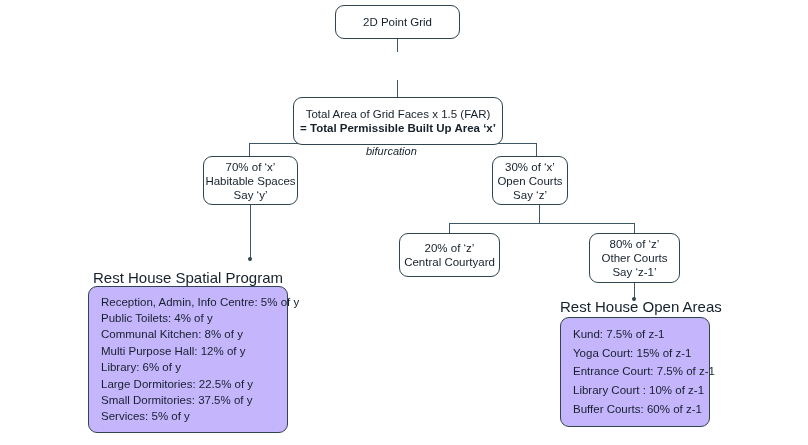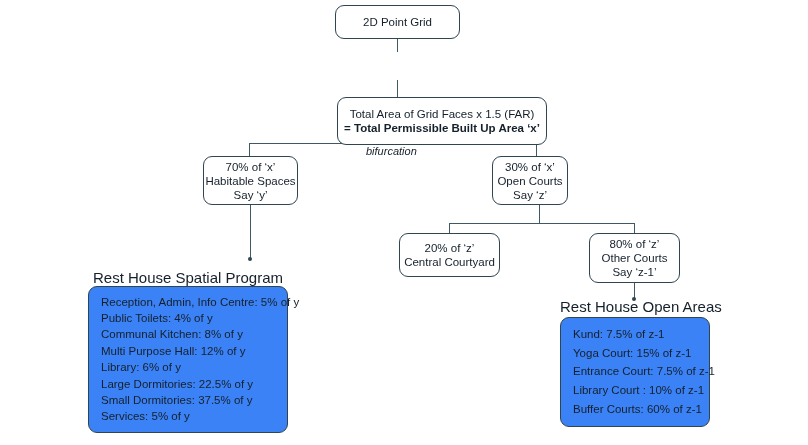--- a/index.html
+++ b/index.html
@@ -37,21 +37,21 @@
     color: #15202b;
     padding: 16px 8px;
   }
   .node .ln { display: block; white-space: nowrap; }
   .node .ln.bold { font-weight: bold; }
 
   
   .panel {
     position: absolute;
     box-sizing: border-box;
-    background: #3b82f6;
+    background: #c4b5fd;
     border: 1.4px solid #2f4550;
     border-radius: 9px;
     padding: 7px 12px 7px 12px;
     display: flex;
     flex-direction: column;
     justify-content: space-around;
   }
   .panel .row {
     font-size: 11.5px;
     line-height: 13px;
@@ -118,21 +118,21 @@
   <div class="vline" style="left:634px; top:283px; height:16px;"></div>
   <div class="dot" style="left:632px; top:297px;"></div>
 
   <div class="bifurcation-label" style="left:366px; top:145px;">bifurcation</div>
 
   <div class="node" style="left:335px; top:5px; width:125px; height:28px;">
     <span class="ln">2D Point Grid</span>
   </div>
 
 
-  <div class="node" style="left:293px; top:97px; width:210px; height:48px;margin-left:44px;">
+  <div class="node" style="left:293px; top:97px; width:210px; height:48px;">
     <span class="ln">Total Area of Grid Faces x 1.5 (FAR)</span>
     <span class="ln bold">= Total Permissible Built Up Area ‘x’</span>
   </div>
 
   <div class="node" style="left:203px; top:156px; width:95px; height:49px;">
     <span class="ln">70% of ‘x’</span>
     <span class="ln">Habitable Spaces</span>
     <span class="ln">Say ‘y’</span>
   </div>
 

